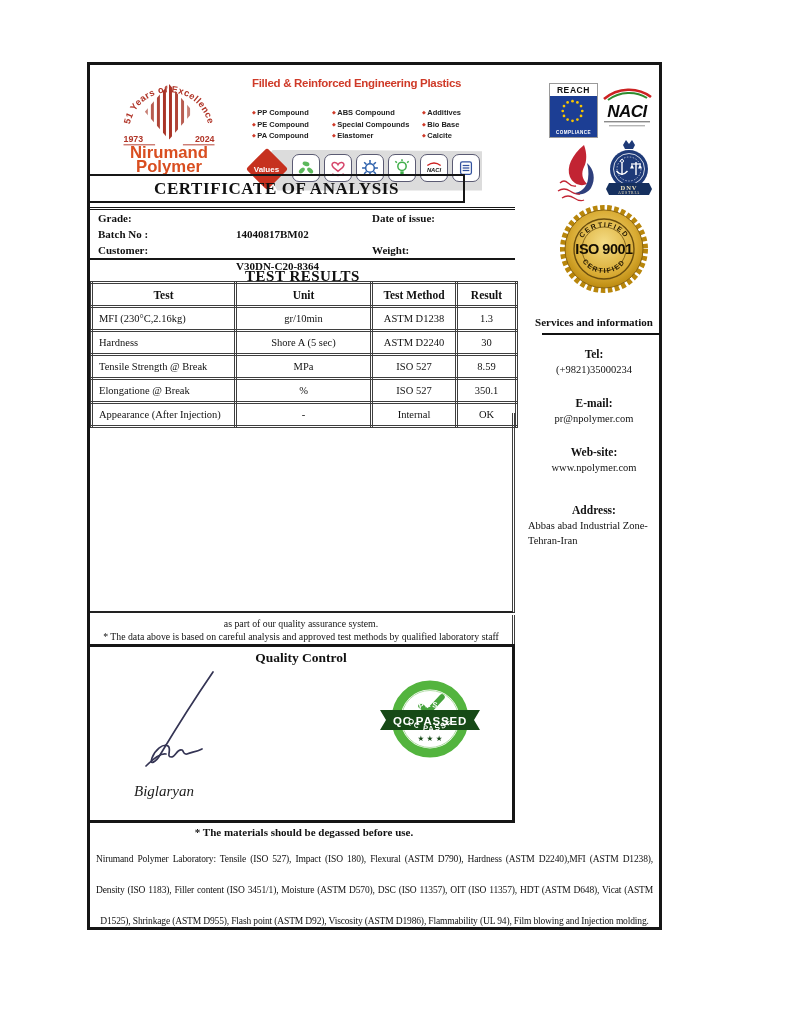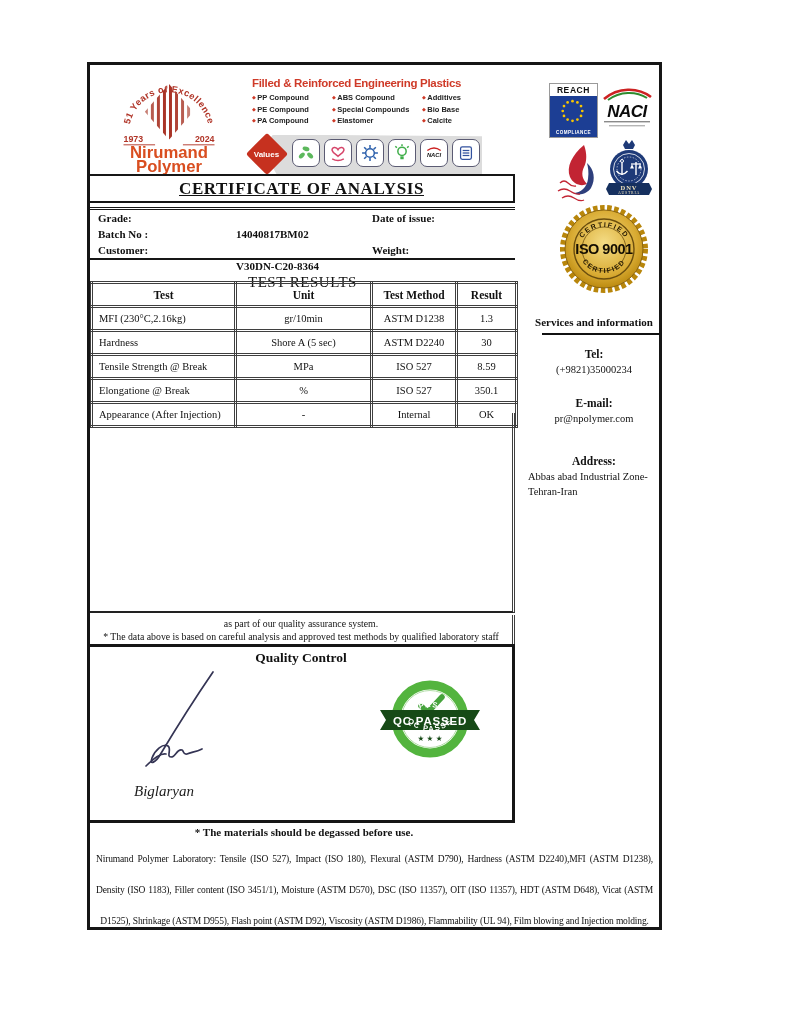--- a/index.html
+++ b/index.html
@@ -7,21 +7,21 @@
          font-family:"Liberation Serif","DejaVu Serif",serif; color:#111; }
 
   .page { position:absolute; left:87px; top:62px; width:575px; height:868px;
           border:3px solid #161616; background:#fff; box-sizing:border-box; }
 
   
   .logo-svg { position:absolute; left:6px; top:6px; }
   .products { position:absolute; left:162px; top:12px; width:232px;
               font-family:"Liberation Sans","DejaVu Sans",sans-serif; }
   .p-title { font-weight:bold; font-size:11.5px; letter-spacing:-0.3px; color:#cf3a28; }
-  .p-cols { display:flex; margin-top:3px; }
+  .p-cols { display:flex; margin-top:18px; }
   .p-col1 { width:80px; } .p-col2 { width:90px; } .p-col3 { width:60px; }
   .p-item { font-weight:bold; font-size:7.5px; line-height:11.5px; color:#222; white-space:nowrap; }
   .p-item::before { content:"◆ "; color:#cf3a28; font-size:5px; vertical-align:1px; }
   .values-row { position:relative; margin-top:5px; height:46px; }
   .v-banner { position:absolute; left:10px; top:3px; width:220px; height:41px; background:#dcdcdc;
               clip-path:polygon(0 35%, 5% 0, 100% 4%, 100% 100%, 7% 100%); }
   .v-diamond { position:absolute; left:0px; top:7px; width:30px; height:30px; background:#c6311f;
                border-radius:3px; transform:rotate(45deg); display:flex; align-items:center; justify-content:center; }
   .v-diamond-label { transform:rotate(-45deg); color:#fff; font:bold 8px "Liberation Sans",sans-serif; }
   .v-tiles { position:absolute; left:40px; top:7px; display:flex; gap:4px; }
@@ -33,28 +33,28 @@
   .reach-word { text-align:center; font-weight:bold; font-size:8.5px; letter-spacing:0.6px;
                 color:#101010; background:#fff; padding:1px 0; }
   .reach-blue { background:#1c3e94; }
   .reach-comp { color:#fff; font-weight:bold; font-size:4.6px; text-align:center;
                 letter-spacing:0.4px; padding:0 0 2px; }
   .naci-svg  { position:absolute; left:508px; top:20px; }
   .flame-svg { position:absolute; left:464px; top:78px; }
   .dnv-svg   { position:absolute; left:513px; top:72px; }
 
   
-  .coa-title { position:absolute; left:0; top:109px; width:425px; height:29px;
+  .coa-title { position:absolute; left:0; top:109px; width:375px; height:29px;
                border:2px solid #161616; border-left:none; box-sizing:border-box;
-               text-align:center; font-weight:bold; font-size:17px; letter-spacing:0.6px; line-height:25px;text-decoration:underline; }
+               text-align:center; font-weight:bold; font-size:17px; letter-spacing:0.6px; line-height:25px; }
   .dbl-sep { position:absolute; left:0; top:142px; width:425px; border-top:3px double #161616; }
   .ilbl { position:absolute; font-weight:bold; font-size:11px; white-space:nowrap; }
   .results-title { position:absolute; left:0; top:193px; width:425px; height:23px;
                    border-top:2px solid #161616; box-sizing:border-box; text-align:center;
-                   font-weight:normal; font-size:15px; letter-spacing:0.5px; padding-top:14px; }
+                   font-weight:bold; font-size:15px; letter-spacing:0.5px; padding-top:8px; }
   .results-table { position:absolute; left:0; top:216px; width:425px; border-collapse:collapse;
                    table-layout:fixed; }
   .results-table th, .results-table td { border:3px double #3f3f3f; padding:3px 2px;
                    text-align:center; font-size:10.5px; height:15px; overflow:hidden; }
   .results-table th { font-size:11.5px; font-weight:bold; }
   .results-table td.c0 { text-align:left; padding-left:6px;font-family:Liberation Serif, serif; }
   .empty-box { position:absolute; left:0; top:348px; width:425px; height:200px;
                border-right:3px double #3f3f3f; border-bottom:2px solid #222; box-sizing:border-box; }
   .note-box { position:absolute; left:0; top:550px; width:425px; height:29px;
               border-right:3px double #3f3f3f; box-sizing:border-box; text-align:center;
@@ -379,20 +379,24 @@
 
   <div class="contacts">
     <div class="cgroup">
       <div class="clabel">Tel:</div>
       <div class="cvalue">(+9821)35000234</div>
     </div>
     <div class="cgroup">
       <div class="clabel">E-mail:</div>
       <div class="cvalue">pr@npolymer.com</div>
     </div>
+    <div class="cgroup">
+      <div class="clabel">Web-site:</div>
+      <div class="cvalue">www.npolymer.com</div>
+    </div>
     <div class="cgroup address">
       <div class="clabel">Address:</div>
       <div class="cvalue">Abbas abad Industrial Zone-Tehran-Iran</div>
     </div>
   </div>
 
   <div class="degass">* The materials should be degassed before use.</div>
   <div class="lab">Nirumand Polymer Laboratory: Tensile (ISO 527), Impact (ISO 180), Flexural (ASTM D790), Hardness (ASTM D2240),MFI (ASTM D1238), Density (ISO 1183), Filler content (ISO 3451/1), Moisture (ASTM D570), DSC (ISO 11357), OIT (ISO 11357), HDT (ASTM D648), Vicat (ASTM D1525), Shrinkage (ASTM D955), Flash point (ASTM D92), Viscosity (ASTM D1986), Flammability (UL 94), Film blowing and Injection molding.</div>
 
 </div>

